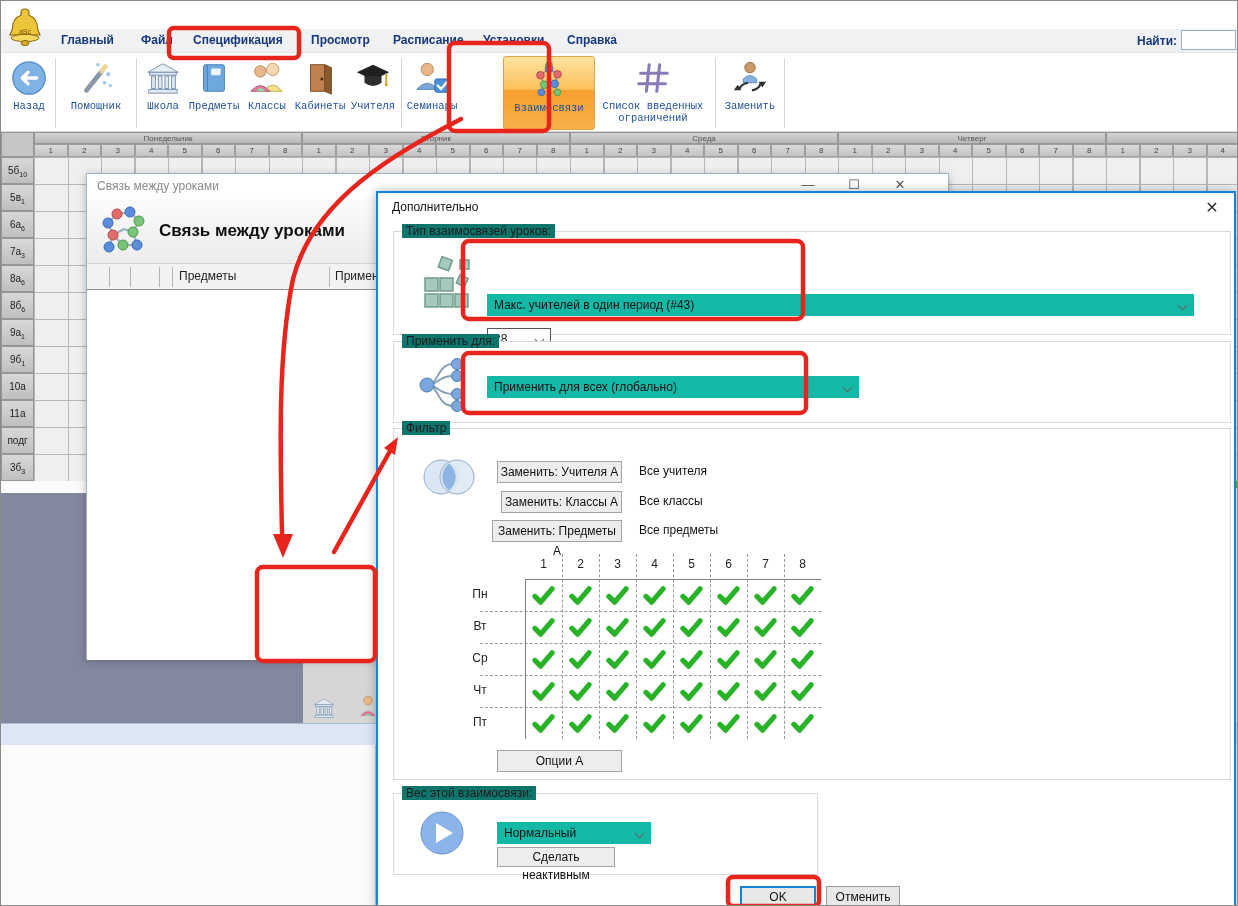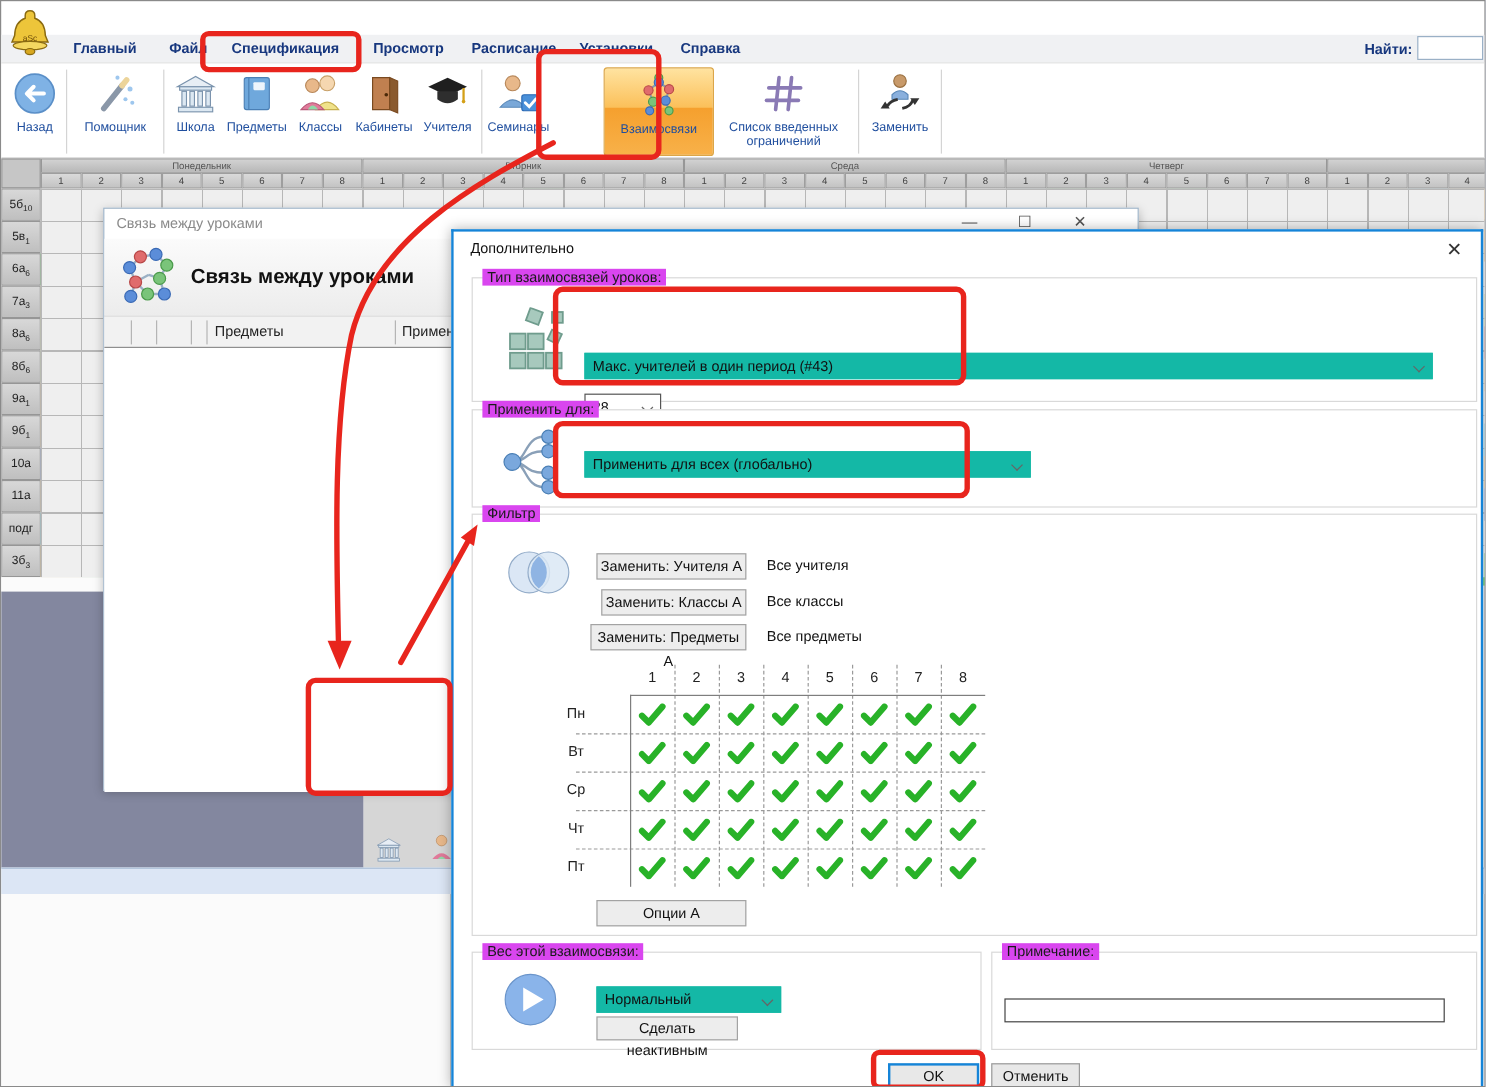--- a/index.html
+++ b/index.html
@@ -10,21 +10,21 @@
 
   
   .titlebar{left:0;top:0;width:1238px;height:28px;background:#fdfdfd;}
   .app-title{width:100%;text-align:center;top:6px;font-size:12px;color:#111;}
   .menubar{left:0;top:28px;width:1238px;height:24px;background:#f0f1f3;border-bottom:1px solid #e2e2e2;}
   .menu-item{top:32px;font-size:12px;font-weight:bold;color:#17377e;cursor:default;}
   .find-label{top:33px;right:60px;font-size:12px;font-weight:bold;color:#17377e;}
   .find-input{top:29px;right:1px;width:55px;height:20px;border:1px solid #9ab0c6;background:#fff;font-size:11px;padding:0 3px;}
   .toolbar{left:0;top:52px;width:1238px;height:79px;background:#fff;border-bottom:1px solid #d8d8d8;
            display:flex;align-items:stretch;padding:2px 0 0 6px;}
-  .tb-item{display:flex;flex-direction:column;align-items:center;justify-content:flex-start;padding-top:3px;}
+  .tb-item{display:flex;flex-direction:column;align-items:center;justify-content:flex-start;padding-top:3px;font-family:Liberation Mono, monospace;}
   .tb-ico{width:40px;height:40px;display:flex;align-items:center;justify-content:center;}
   .tb-ico svg{width:38px;height:38px;}
   .tb-label{font-size:10.5px;line-height:1.15;color:#1f4e9e;text-align:center;margin-top:2px;}
   .tb-sep{width:1px;background:#d4d4d4;margin:3px 4px;}
   .tb-orange{background:linear-gradient(#ffe3a0,#fbc05a 45%,#f5a02e 46%,#f8b149);border:1px solid #d89built;
              border:1px solid #dca648;border-radius:3px;margin-top:1px;height:74px;}
   .logo-bell{left:6px;top:6px;}
 
   
   .tt-base{left:33px;top:156px;width:1205px;height:324px;background:#efefef;
@@ -61,21 +61,21 @@
   .th-div{top:3px;width:1px;height:20px;background:#b5b5b5;}
   .link-list{left:0;top:116px;width:100%;height:287px;background:#fff;}
   .link-btnbar{left:0;top:403px;width:100%;height:83px;background:#fff;}
 
   
   .adv-dlg{left:375px;top:190px;width:860px;height:716px;background:#fff;border:2px solid #1584d8;border-bottom:none;
            box-shadow:0 0 10px rgba(0,0,0,.3);}
   .adv-title{left:14px;top:7px;font-size:12px;color:#111;}
   .adv-close{right:12px;top:5px;font-size:16px;color:#333;width:20px;text-align:center;}
   .gbox{border:1px solid #d9d9d9;background:#fff;}
-  .gbox-lbl{position:absolute;left:8px;top:-8px;background:#d946ef;padding:0 4px;font-size:12px;color:#1a1a1a;}
+  .gbox-lbl{position:absolute;left:8px;top:-8px;background:#0f766e;padding:0 4px;font-size:12px;color:#1a1a1a;}
   .combo{background:#14b8a6;border:1px solid #14b8a6;font-size:12px;color:#111;line-height:20px;padding-left:6px;}
   .combo.white{background:#fff;border:1px solid #555;}
   .chev{position:absolute;right:7px;top:7px;width:7px;height:7px;border-right:1.6px solid #666;border-bottom:1.6px solid #666;transform:rotate(45deg);}
   .wbtn{background:#ededed;border:1px solid #a3a3a3;font-size:12px;color:#111;text-align:center;}
   .flt-val{font-size:12px;color:#111;}
   .grid-num{font-size:12px;color:#222;text-align:center;}
   .grid-day{font-size:12px;color:#222;text-align:center;}
   .dash-v{border-left:1px dashed #9a9a9a;width:0;}
   .dash-h{border-top:1px dashed #9a9a9a;height:0;}
   .solid-l{background:#7e7e7e;}
@@ -736,24 +736,20 @@
           <path d="M17 13 L34 23 L17 33 Z" fill="#fff"></path>
         </svg>
       </div>
       <div class="abs combo" style="left:103px;top:28px;width:154px;height:22px">
         <span>Нормальный</span>
         <span class="chev"></span>
       </div>
       <div class="abs wbtn" style="left:103px;top:53px;width:118px;height:20px;line-height:18px">Сделать неактивным</div>
     </div>
 
-    <div class="abs gbox" style="left:448px;top:600px;width:405px;height:82px">
-      <div class="gbox-lbl">Примечание:</div>
-      <input class="abs note-input" style="left: 10px; top: 38px;" value="">
-    </div>
 
     <div class="abs ok-btn">OK</div>
     <div class="abs cancel-btn">Отменить</div>
   </div>
 
   <svg class="abs overlay" viewBox="0 0 1238 906">
     <g fill="none" stroke="#e8251d" stroke-width="4.5" stroke-linecap="round" stroke-linejoin="round">
       <rect x="168" y="27" width="130" height="30" rx="5"></rect>
       <rect x="448" y="42" width="100" height="88" rx="6"></rect>
       <rect x="462" y="240" width="340" height="78" rx="6"></rect>

